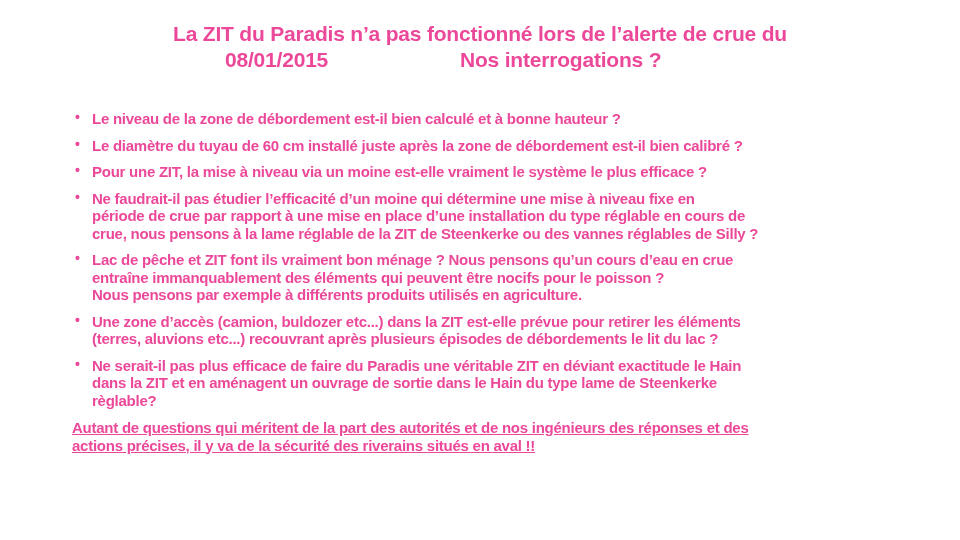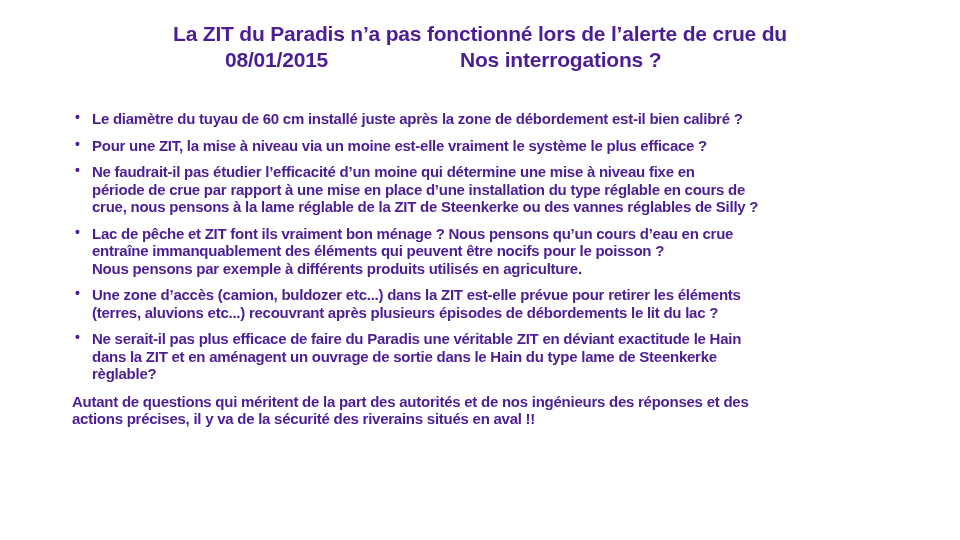--- a/index.html
+++ b/index.html
@@ -5,21 +5,21 @@
   * { margin: 0; padding: 0; box-sizing: border-box; }
   html, body { background: #888; }
   .slide {
     position: relative;
     width: 960px;
     height: 540px;
     margin: 0 auto;
     background: #ffffff;
     overflow: hidden;
     font-family: "Liberation Sans", sans-serif;
-    color: #4c1d95;
+    color: #ec4899;
   }
   .title {
     padding-top: 21px;
     text-align: center;
     font-size: 21px;
     line-height: 26px;
     font-weight: bold;
     letter-spacing: -0.2px;
   }
   .title-line1 { display: block; }
@@ -52,35 +52,37 @@
     font-size: 14px;
   }
   .bullet-text { white-space: pre-line; }
   .closing {
     margin: 10px 20px 0 72px;
     font-size: 15px;
     font-weight: bold;
     line-height: 17.5px;
     letter-spacing: -0.25px;
     white-space: pre-line;
+    text-decoration: underline;
   }
 </style>
 </head>
 <body>
 
 <div class="slide">
   <h1 class="title">
     <span class="title-line1">La ZIT du Paradis n’a pas fonctionné lors de l’alerte de crue du</span>
     <span class="title-line2">
         <span class="title-date">08/01/2015</span>
         <span class="title-question">Nos interrogations ?</span>
       </span>
   </h1>
 
   <ul class="questions">
+    <li><span class="bullet-text">Le niveau de la zone de débordement est-il bien calculé et à bonne hauteur ?</span></li>
     <li><span class="bullet-text">Le diamètre du tuyau de 60 cm installé juste après la zone de débordement est-il bien calibré ?</span></li>
     <li><span class="bullet-text">Pour une ZIT, la mise à niveau via un moine est-elle vraiment le système le plus efficace ?</span></li>
     <li><span class="bullet-text">Ne faudrait-il pas étudier l’efficacité d’un moine qui détermine une mise à niveau fixe en
 période de crue par rapport à une mise en place d’une installation du type réglable en cours de
 crue, nous pensons à la lame réglable de la ZIT de Steenkerke ou des vannes réglables de Silly ?</span></li>
     <li><span class="bullet-text">Lac de pêche et ZIT font ils vraiment bon ménage ? Nous pensons qu’un cours d’eau en crue
 entraîne immanquablement des éléments qui peuvent être nocifs pour le poisson ?
 Nous pensons par exemple à différents produits utilisés en agriculture.</span></li>
     <li><span class="bullet-text">Une zone d’accès (camion, buldozer etc...) dans la ZIT est-elle prévue pour retirer les éléments
 (terres, aluvions etc...) recouvrant après plusieurs épisodes de débordements le lit du lac ?</span></li>

